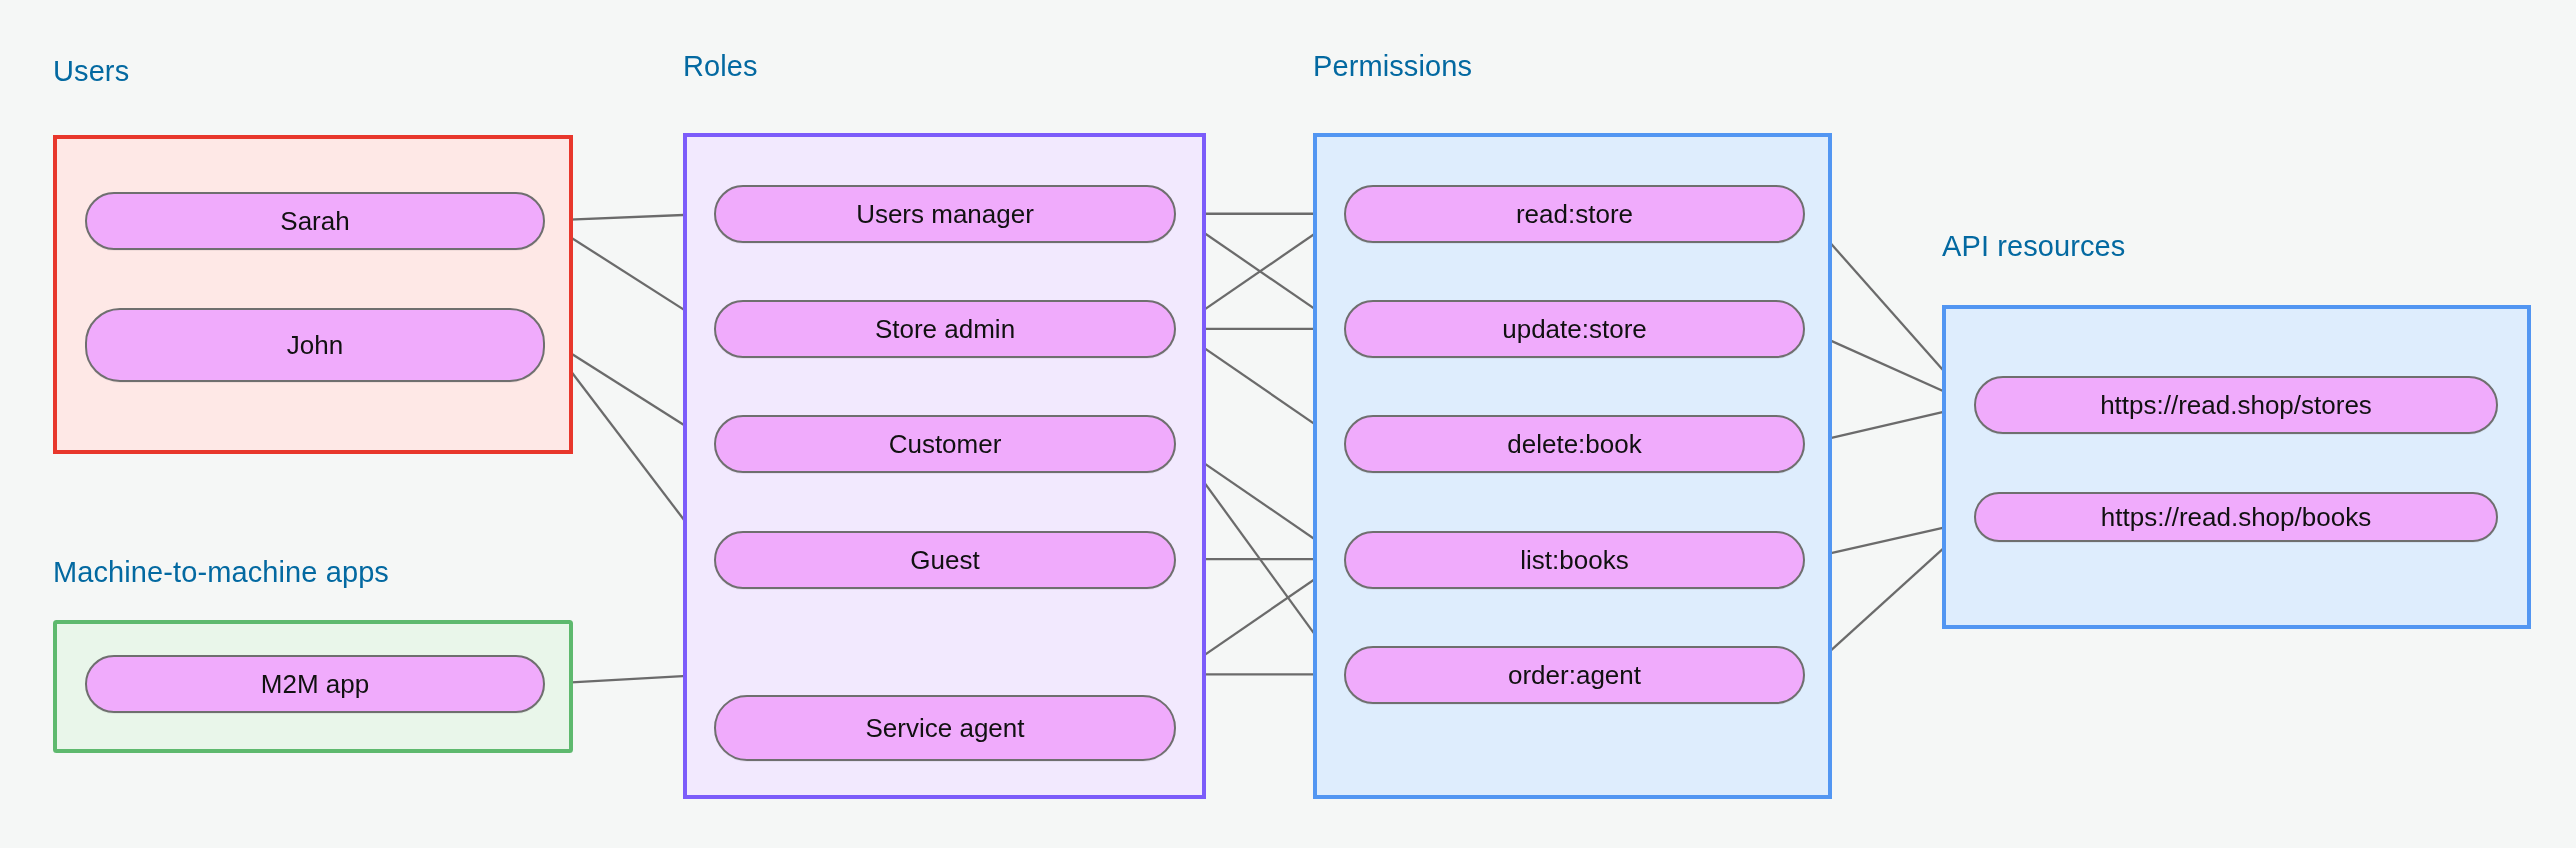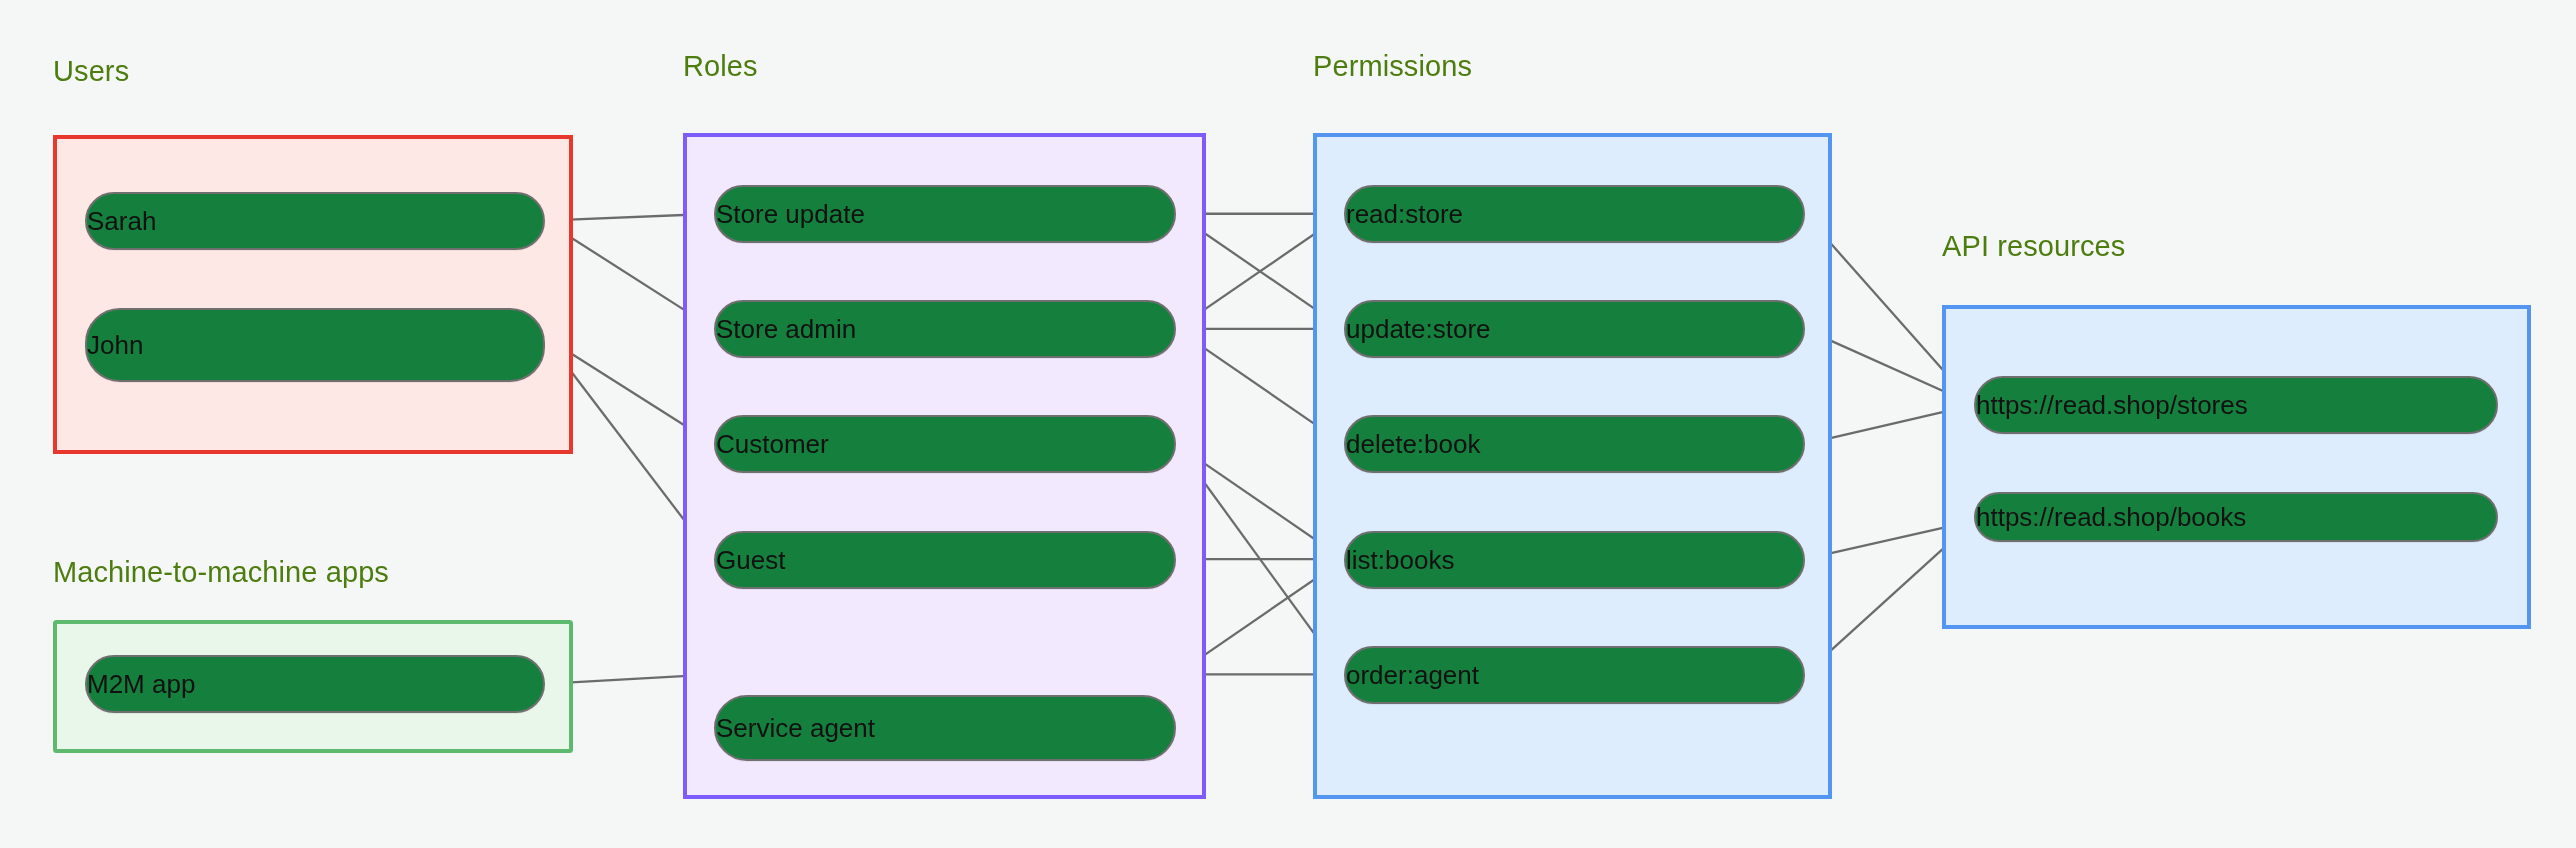--- a/index.html
+++ b/index.html
@@ -11,21 +11,21 @@
     overflow:hidden;
     position:relative;
   }
   #stage{position:absolute;inset:0;}
 
   
   #edges{position:absolute;left:0;top:0;width:2576px;height:848px;z-index:1;}
   .group-title{
     position:absolute;
     font-size:29px;
-    color:#4d7c0f;
+    color:#0369a1;
     white-space:nowrap;
     z-index:3;
     letter-spacing:0.1px;
   }
   .group-box{
     position:absolute;
     box-sizing:border-box;
     border-style:solid;
     border-width:4.4px;
     z-index:2;
@@ -39,25 +39,26 @@
   .t-users {left:53px;  top:55px;}
   .t-m2m   {left:53px;  top:556px;}
   .t-roles {left:683px; top:50px;}
   .t-perms {left:1313px;top:50px;}
   .t-api   {left:1942px;top:230px;}
 
   
   .node{
     position:absolute;
     box-sizing:border-box;
-    background:#15803d;
+    background:#f0abfc;
     border:2.2px solid #6F6F6F;
     border-radius:35px;
     display:flex;
     align-items:center;
+    justify-content:center;
     font-size:26px;
     color:#111111;
     z-index:4;
     box-shadow:0 0.9px 0 rgba(0,0,0,.05);
     white-space:nowrap;
   }
   .node-label{pointer-events:none;}
 
   
   .edge-line{stroke:#6B6B6B;stroke-width:2.6;fill:none;}
@@ -114,21 +115,21 @@
 
   <div class="group-title t-m2m">Machine-to-machine apps</div>
   <div class="group-box g-m2m"></div>
   <div class="node" style="left:85px;top:655px;width:460px;height:58px;">
     <span class="node-label">M2M app</span>
   </div>
 
   <div class="group-title t-roles">Roles</div>
   <div class="group-box g-roles"></div>
   <div class="node" style="left:714px;top:185px;width:462px;height:58px;">
-    <span class="node-label">Store update</span>
+    <span class="node-label">Users manager</span>
   </div>
   <div class="node" style="left:714px;top:300px;width:462px;height:58px;">
     <span class="node-label">Store admin</span>
   </div>
   <div class="node" style="left:714px;top:415px;width:462px;height:58px;">
     <span class="node-label">Customer</span>
   </div>
   <div class="node" style="left:714px;top:531px;width:462px;height:58px;">
     <span class="node-label">Guest</span>
   </div>

